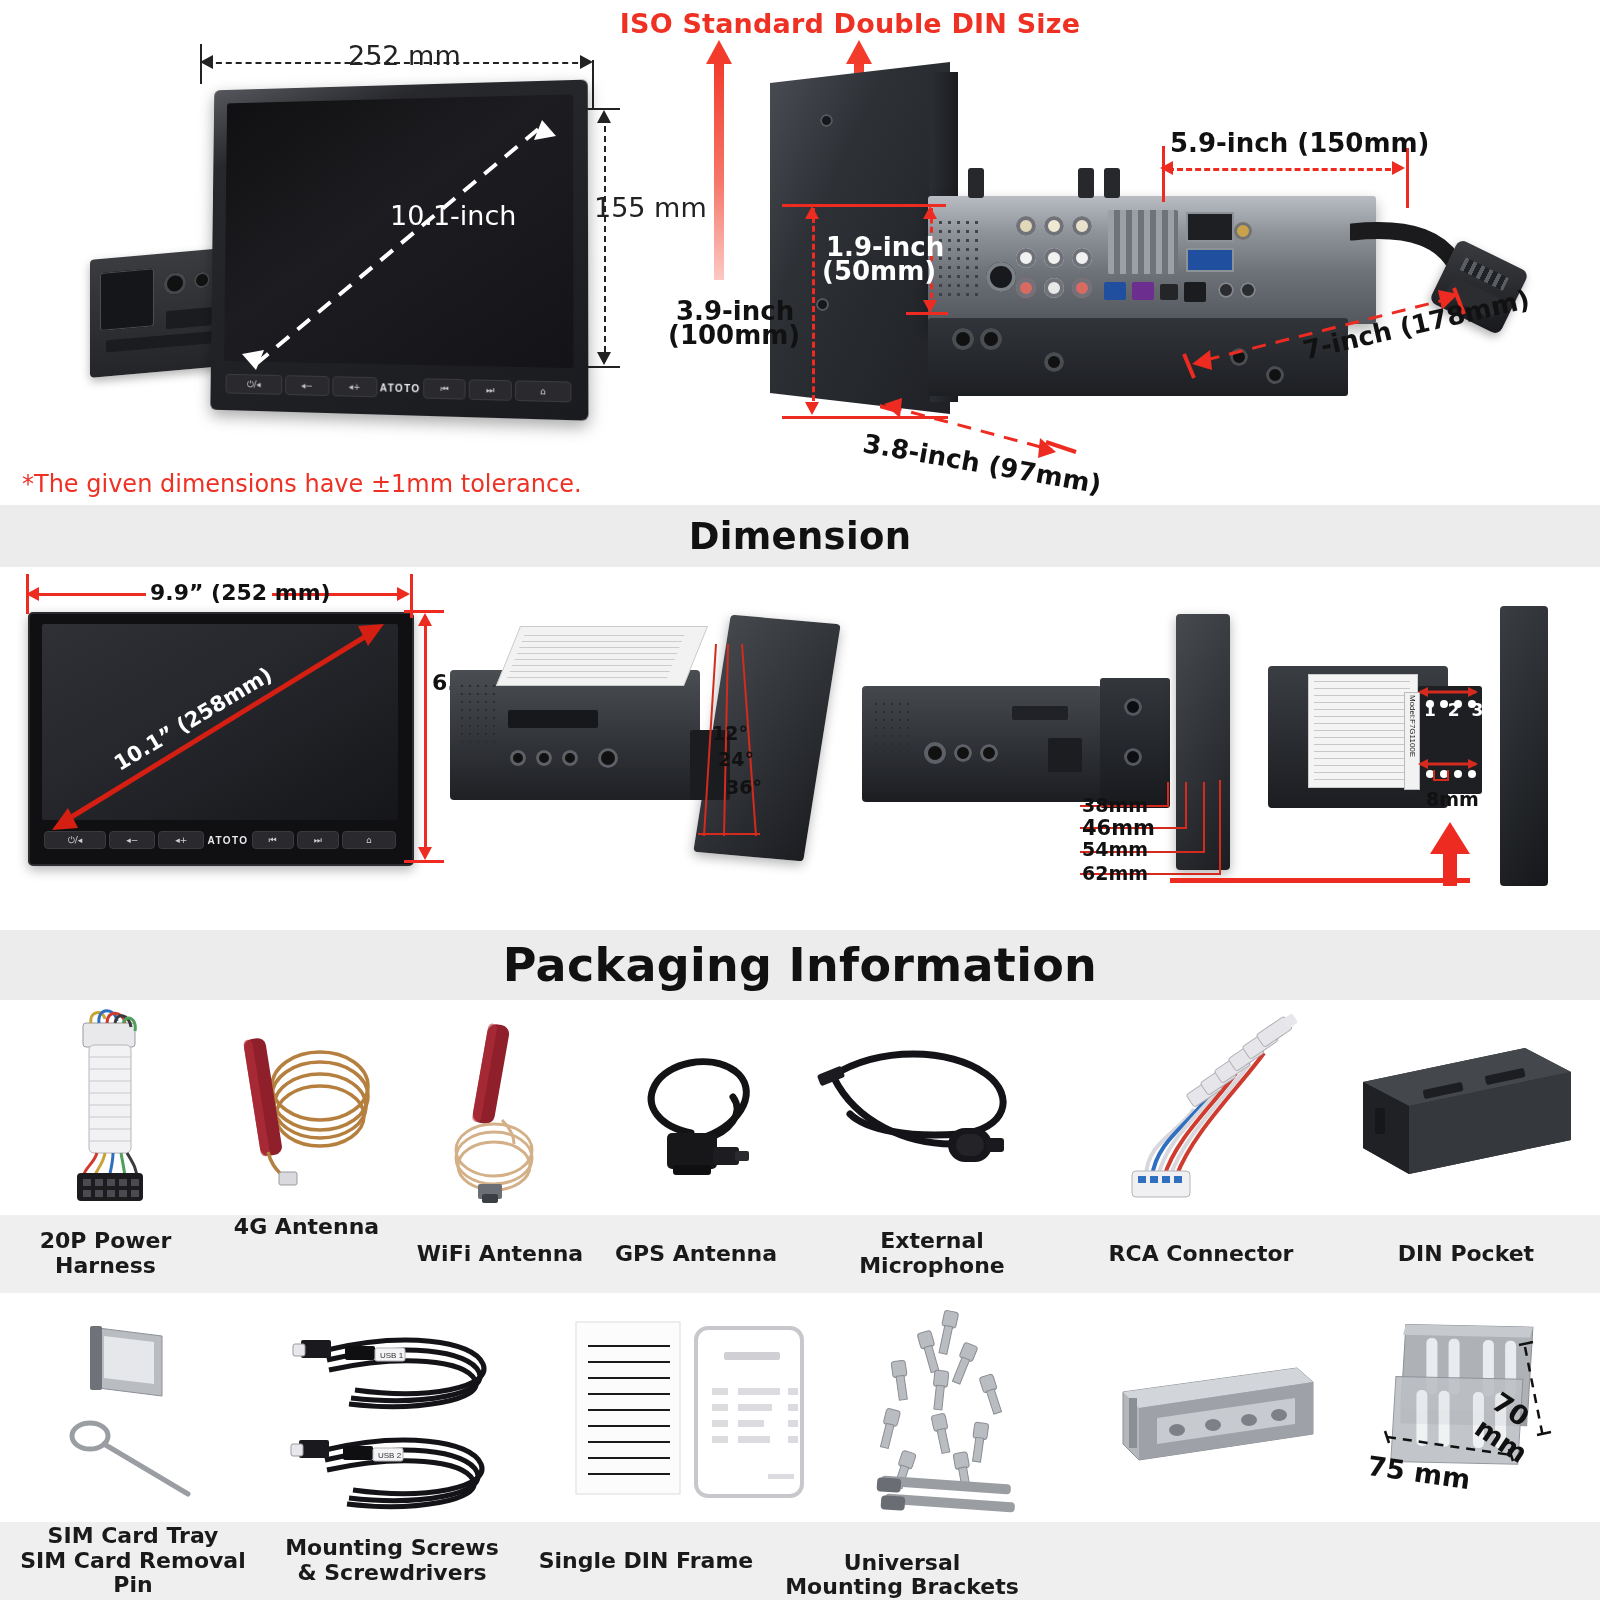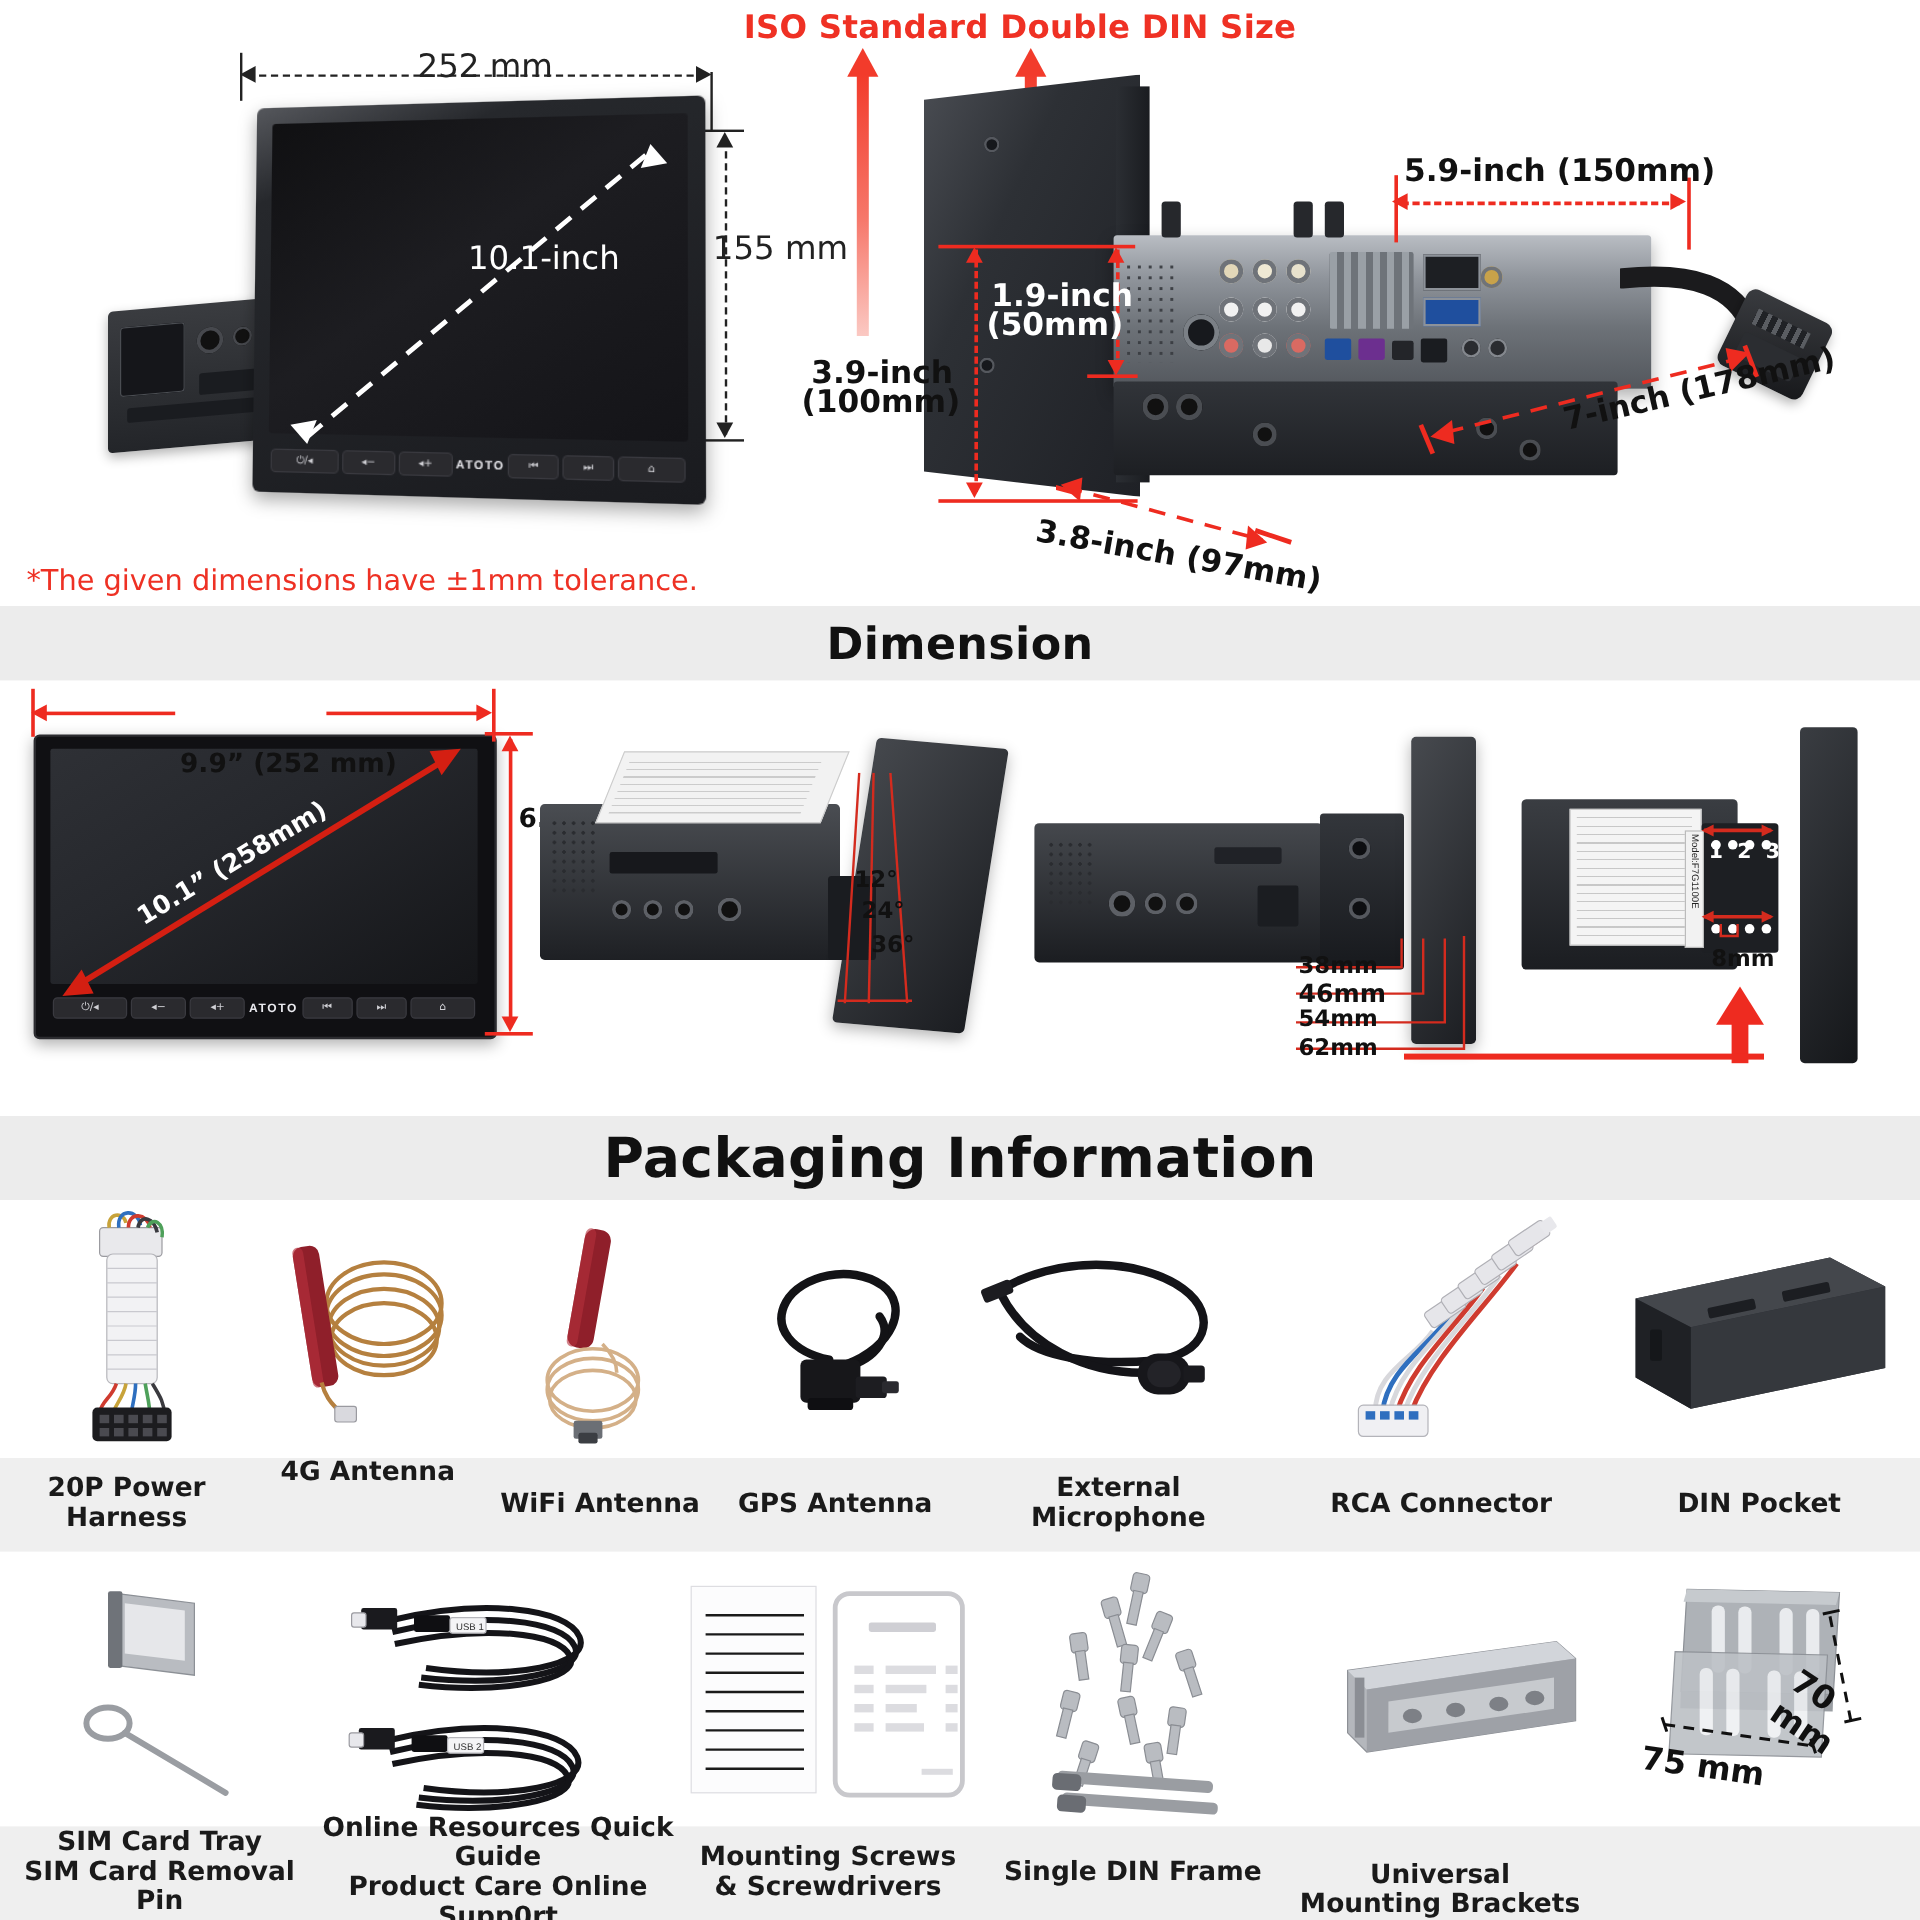--- a/index.html
+++ b/index.html
@@ -323,21 +323,21 @@
           </div>
       </div>
     </div>
 
     <div class="rvsolid" style="left:26px;top:4px;height:40px;"></div>
     <div class="rvsolid" style="left:410px;top:4px;height:44px;"></div>
     <div class="rsolid" style="left:38px;top:23px;width:108px;"></div>
     <div class="rsolid" style="left:272px;top:23px;width:128px;"></div>
     <div class="arrowL r" style="left:26px;top:17px;"></div>
     <div class="arrowR r" style="left:397px;top:17px;"></div>
-    <div class="blacklab" style="left:150px;top:10px;font-size:22px;margin-top:44px;">9.9”  (252 mm)</div>
+    <div class="blacklab" style="left:150px;top:10px;font-size:22px;">9.9”  (252 mm)</div>
 
     <div class="rsolid" style="left:404px;top:40px;width:40px;"></div>
     <div class="rsolid" style="left:404px;top:290px;width:40px;"></div>
     <div class="rvsolid" style="left:424px;top:46px;height:240px;"></div>
     <div class="arrowU r" style="left:418px;top:43px;"></div>
     <div class="arrowD r" style="left:418px;top:277px;"></div>
     <div class="blacklab" style="left:432px;top:100px;font-size:22px;">6.1”  (155 mm)</div>
 
     <svg class="abs" style="left:28px;top:42px;" width="390" height="255">
       <line x1="32" y1="212" x2="348" y2="18" stroke="#d41f12" stroke-width="5"></line>
@@ -840,24 +840,20 @@
         </div>
       </div>
     </div>
 
     <div class="labelband" style="top:522px;height:78px;"></div>
     <div class="packrow" style="top:522px;height:78px;">
       <div class="packcell" style="width:266px;height:78px;justify-content:center;">
         <div class="packlabel">SIM Card Tray
 SIM Card Removal Pin</div>
         </div>
-      <div class="packcell" style="width:298px;height:78px;justify-content:center;">
-        <div class="packlabel">Online Resources Quick Guide
-Product Care Online Supp0rt</div>
-        </div>
       <div class="packcell" style="width:252px;height:78px;justify-content:center;">
         <div class="packlabel">Mounting Screws
 &amp; Screwdrivers</div>
         </div>
       <div class="packcell" style="width:256px;height:78px;justify-content:center;">
         <div class="packlabel">Single DIN Frame</div>
         </div>
       <div class="packcell" style="width:256px;height:78px;">
         <div class="packlabel">Universal
 Mounting Brackets</div>

